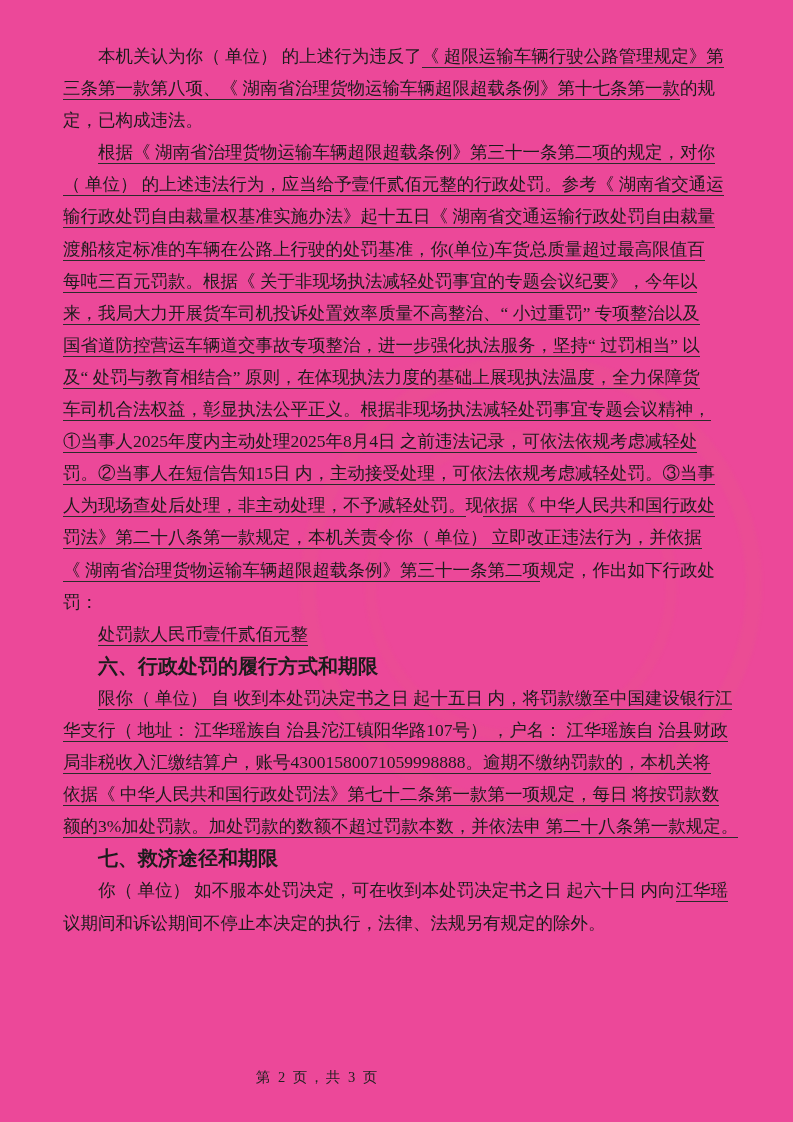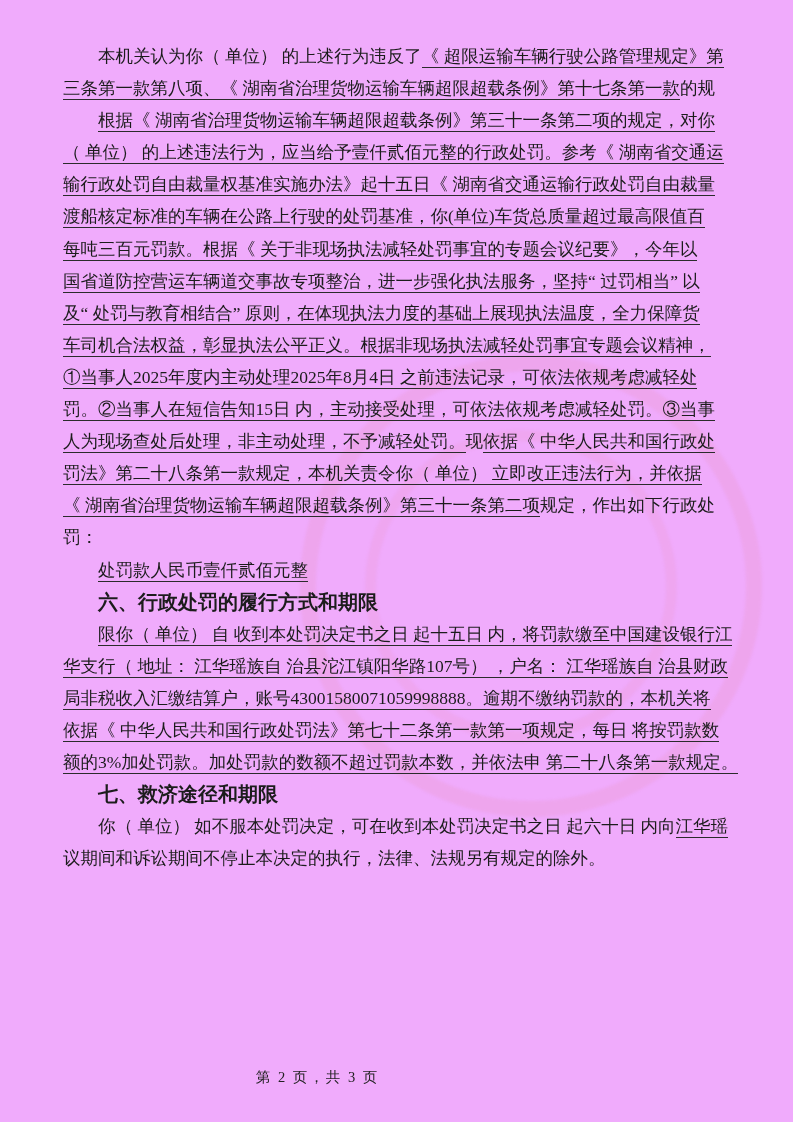--- a/index.html
+++ b/index.html
@@ -1,20 +1,20 @@
 <!DOCTYPE html>
 <html lang="zh"><head>
 <meta charset="utf-8">
 <style>
   html, body { margin: 0; padding: 0; background: #ffffff; }
   .page {
     position: relative;
     width: 793px;
     height: 1122px;
-    background: #f0abfc;
+    background: #ec4899;
     overflow: hidden;
     font-family: "Liberation Serif", "DejaVu Serif", serif;
     color: #1c1c1c;
   }
   .watermark {
     position: absolute;
     border-radius: 50%;
     pointer-events: none;
     filter: blur(1.5px);
     z-index: 0;
@@ -69,25 +69,27 @@
 </head>
 <body>
 
 <div class="page">
   <div class="watermark wm-outer"></div>
   <div class="watermark wm-inner"></div>
 
   <div class="content">
       <div class="line indent"><span class="seg">本机关认为你（ 单位） 的上述行为违反了</span><span class="seg u">《 超限运输车辆行驶公路管理规定》第</span></div>
       <div class="line"><span class="seg u">三条第一款第八项、《 湖南省治理货物运输车辆超限超载条例》第十七条第一款</span><span class="seg">的规</span></div>
+      <div class="line"><span class="seg">定，已构成违法。</span></div>
       <div class="line indent"><span class="seg u">根据《 湖南省治理货物运输车辆超限超载条例》第三十一条第二项的规定，对你</span></div>
       <div class="line"><span class="seg u">（ 单位） 的上述违法行为，应当给予壹仟贰佰元整的行政处罚。参考《 湖南省交通运</span></div>
       <div class="line"><span class="seg u">输行政处罚自由裁量权基准实施办法》起十五日《 湖南省交通运输行政处罚自由裁量</span></div>
       <div class="line"><span class="seg u">渡船核定标准的车辆在公路上行驶的处罚基准，你(单位)车货总质量超过最高限值百</span></div>
       <div class="line"><span class="seg u">每吨三百元罚款。根据《 关于非现场执法减轻处罚事宜的专题会议纪要》，今年以</span></div>
+      <div class="line"><span class="seg u">来，我局大力开展货车司机投诉处置效率质量不高整治、“ 小过重罚” 专项整治以及</span></div>
       <div class="line"><span class="seg u">国省道防控营运车辆道交事故专项整治，进一步强化执法服务，坚持“ 过罚相当” 以</span></div>
       <div class="line"><span class="seg u">及“ 处罚与教育相结合” 原则，在体现执法力度的基础上展现执法温度，全力保障货</span></div>
       <div class="line"><span class="seg u">车司机合法权益，彰显执法公平正义。根据非现场执法减轻处罚事宜专题会议精神，</span></div>
       <div class="line"><span class="seg u">①当事人2025年度内主动处理2025年8月4日 之前违法记录，可依法依规考虑减轻处</span></div>
       <div class="line"><span class="seg u">罚。②当事人在短信告知15日 内，主动接受处理，可依法依规考虑减轻处罚。③当事</span></div>
       <div class="line"><span class="seg u">人为现场查处后处理，非主动处理，不予减轻处罚。</span><span class="seg">现</span><span class="seg u">依据《 中华人民共和国行政处</span></div>
       <div class="line"><span class="seg u">罚法》第二十八条第一款规定，本机关责令你（ 单位） 立即改正违法行为，并依据</span></div>
       <div class="line"><span class="seg u">《 湖南省治理货物运输车辆超限超载条例》第三十一条第二项</span><span class="seg">规定，作出如下行政处</span></div>
       <div class="line"><span class="seg">罚：</span></div>
       <div class="line indent"><span class="seg u">处罚款人民币壹仟贰佰元整</span></div>

